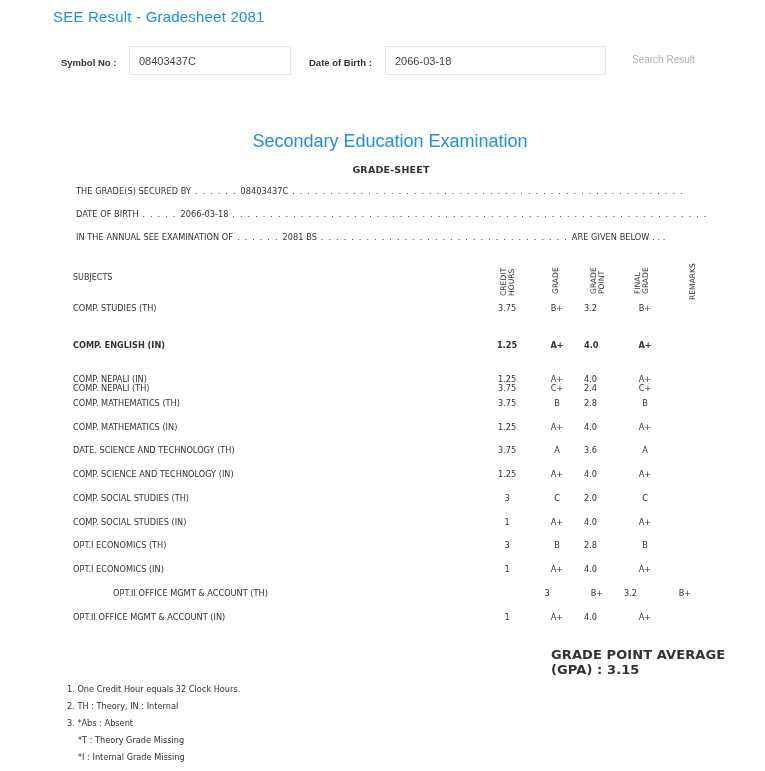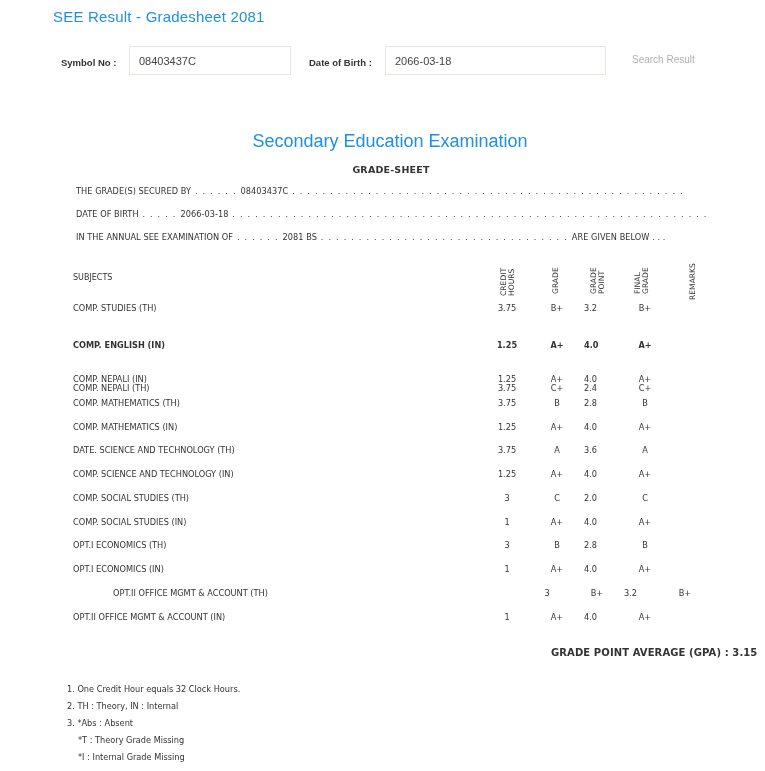--- a/index.html
+++ b/index.html
@@ -23,21 +23,21 @@
 
   .row { position: absolute; left: 0; width: 765px; height: 16px; font-size: 8.2px; color: #333; }
   .row span { position: absolute; top: 0; }
   .c-subj { left: 73px; }
   .c-cr { left: 482px; width: 50px; text-align: center; }
   .c-gr { left: 540px; width: 34px; text-align: center; }
   .c-gp { left: 584px; width: 30px; text-align: left; }
   .c-fg { left: 628px; width: 34px; text-align: center; }
   .c-rm { left: 680px; width: 30px; }
 
-  .gpa { position: absolute; left: 551px; top: 647px; font-size: 10px; font-weight: bold; color: #333; letter-spacing: 0.1px; }
+  .gpa { position: absolute; left: 551px; top: 647px; font-size: 13px; font-weight: bold; color: #333; letter-spacing: 0.1px; }
 
   .notes { position: absolute; left: 67px; top: 684px; font-size: 8.2px; color: #333; }
   .note { height: 17px; white-space: nowrap; }
   .note.sub { padding-left: 11px; }
 </style>
 </head>
 <body>
 
 <h1 class="page-title" style="margin:0;font-weight:normal;">SEE Result - Gradesheet 2081</h1>
 

